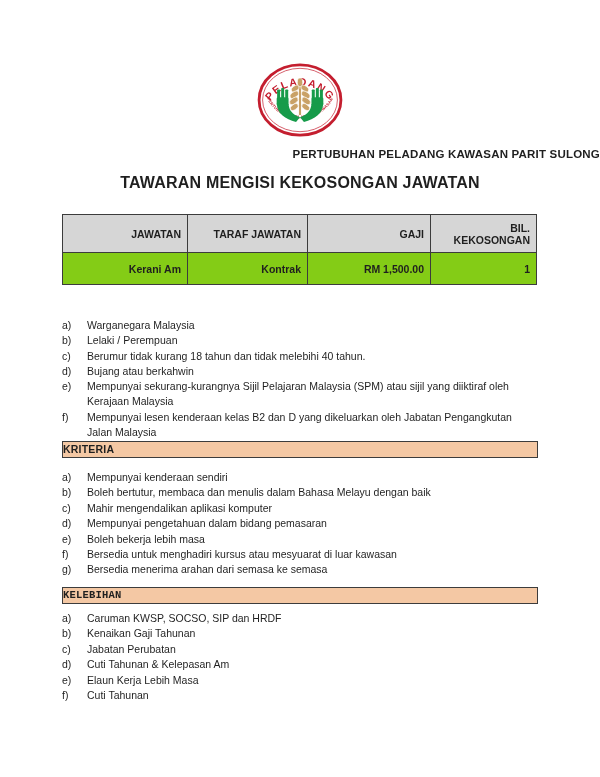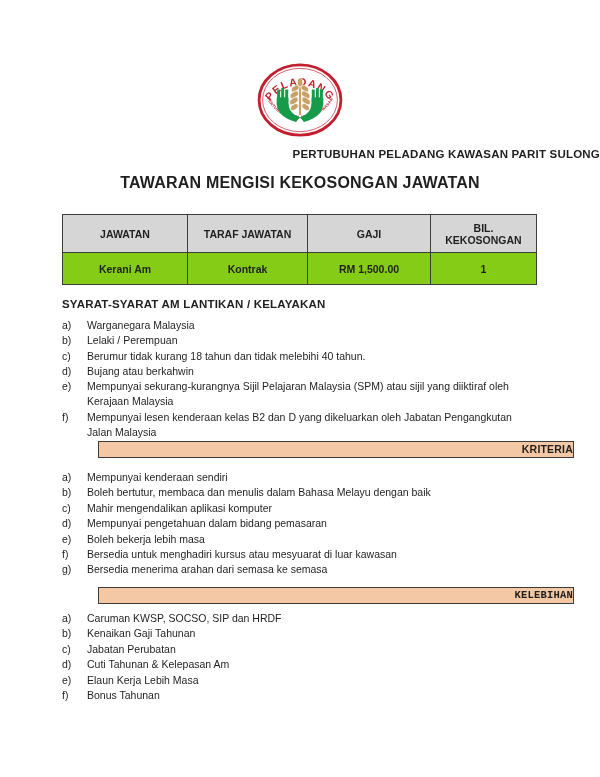--- a/index.html
+++ b/index.html
@@ -8,35 +8,35 @@
     font-family:"Liberation Sans", sans-serif;color:#1f1f1f;overflow:hidden;
   }
   .abs{position:absolute;}
   .logo{left:256px;top:62px;width:88px;height:76px;}
   .title{left:0;top:148px;width:600px;text-align:right;font-size:11.5px;font-weight:bold;letter-spacing:0.2px;}
   .subtitle{left:0;top:174px;width:600px;text-align:center;font-size:16px;font-weight:bold;letter-spacing:0.2px;}
   table.vac{
     left:62px;top:214px;width:474px;position:absolute;border-collapse:collapse;table-layout:fixed;
     font-size:10.5px;border:1.5px solid #3c3c3c;
   }
-  table.vac th, table.vac td{border:1px solid #3c3c3c;text-align:center;vertical-align:middle;padding:2px 6px;}
+  table.vac th, table.vac td{border:1px solid #3c3c3c;text-align:right;vertical-align:middle;padding:2px 6px;}
   table.vac th{background:#d6d6d6;font-weight:bold;height:33px;}
   table.vac td{background:#84cc16;height:27px;font-weight:bold;}
   .sec-heading{left:62px;top:298px;width:476px;font-size:11.5px;font-weight:bold;letter-spacing:0.2px;}
   .list{left:62px;width:478px;font-size:10.5px;}
   .list .item{display:flex;line-height:15.3px;}
   .list .letter{flex:0 0 25px;}
   .list .text{width:449px;white-space:pre-line;}
   .list1{top:318px;}
   .list2{top:470px;}
   .list2 .item, .list3 .item{line-height:15.4px;}
   .list3{top:611px;}
   .bar{
     left:62px;width:474px;height:15px;background:#f4c8a4;border:1px solid #3c3c3c;
-    text-align:right;font-size:10.5px;font-weight:bold;line-height:15px;letter-spacing:0.2px;margin-left:36px;
+    text-align:left;font-size:10.5px;font-weight:bold;line-height:15px;letter-spacing:0.2px;
   }
   .bar1{top:441px;}
   .bar2{top:587px;font-family:Liberation Mono, monospace;}
 </style>
 </head>
 <body>
 
 <div class="page">
 
   <div class="abs logo">
@@ -107,21 +107,20 @@
     <tbody>
       <tr>
         <td>Kerani Am</td>
         <td>Kontrak</td>
         <td>RM 1,500.00</td>
         <td>1</td>
       </tr>
     </tbody>
   </table>
 
-  <div class="abs sec-heading">SYARAT-SYARAT AM LANTIKAN / KELAYAKAN</div>
   <div class="abs list list1">
     <div class="item">
         <span class="letter">a)</span>
         <span class="text">Warganegara Malaysia</span>
       </div>
     <div class="item">
         <span class="letter">b)</span>
         <span class="text">Lelaki / Perempuan</span>
       </div>
     <div class="item">
@@ -193,17 +192,17 @@
     <div class="item">
         <span class="letter">d)</span>
         <span class="text">Cuti Tahunan &amp; Kelepasan Am</span>
       </div>
     <div class="item">
         <span class="letter">e)</span>
         <span class="text">Elaun Kerja Lebih Masa</span>
       </div>
     <div class="item">
         <span class="letter">f)</span>
-        <span class="text">Bonus Tahunan</span>
+        <span class="text">Cuti Tahunan</span>
       </div>
   </div>
 
 </div>
 
 </body></html>

